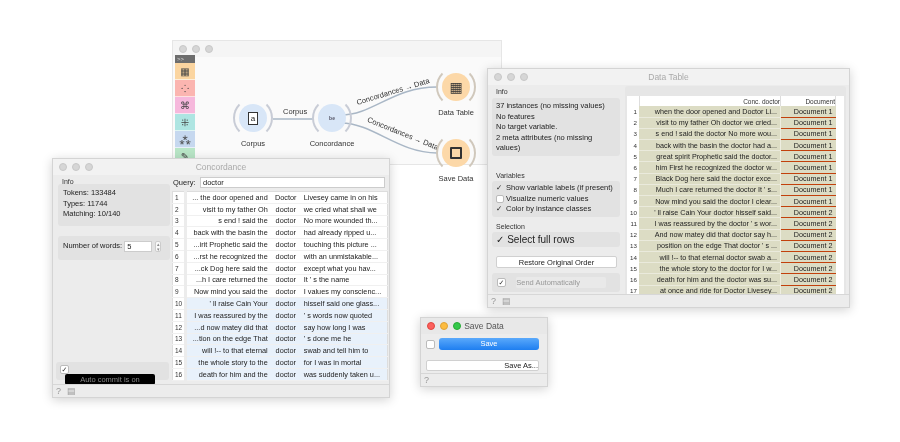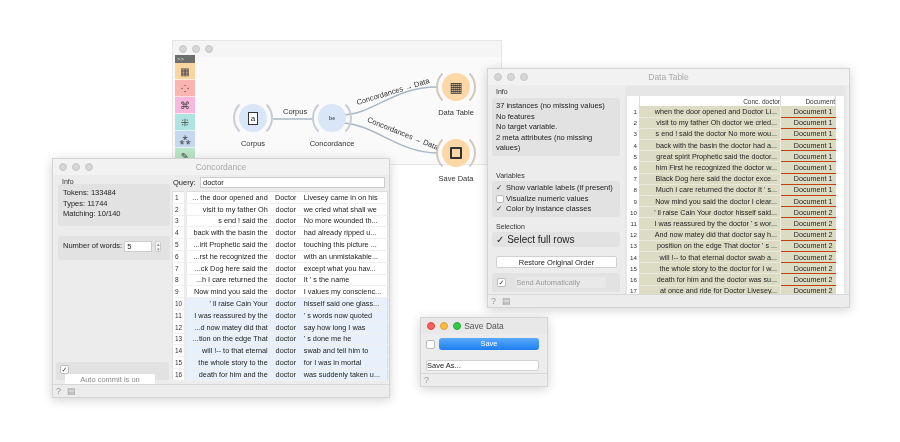--- a/index.html
+++ b/index.html
@@ -31,21 +31,21 @@
   .node .label { font-size: 7.5px; color: #333; margin-top: 7px; white-space: nowrap; }
   .link-label { position: absolute; font-size: 7.5px; color: #333; white-space: nowrap; }
 
   
   #conc { left: 52px; top: 158px; width: 338px; height: 240px; }
   #conc .info-box { position: absolute; left: 5px; top: 25px; width: 112px; height: 42px; padding: 4px 5px; font-size: 7.5px; line-height: 10.5px; }
   #conc .nw-box { position: absolute; left: 5px; top: 77px; width: 112px; height: 24px; padding: 5px 5px; font-size: 7.5px; }
   .spin { display: inline-block; width: 28px; height: 11px; background: #fff; border: 1px solid #ccc; vertical-align: middle; padding-left: 2px; font-size: 7.5px; line-height: 10px; }
   .spinarrow { display: inline-block; width: 6px; height: 11px; border: 1px solid #ccc; border-radius: 2px; background: #fafafa; vertical-align: middle; margin-left: 3px; font-size: 5px; line-height: 5px; text-align: center; color: #888; }
   #conc .commit-box { position: absolute; left: 3px; top: 203px; width: 113px; height: 18px; padding: 3px 4px; }
-  .auto-btn { display: inline-block; width: 90px; height: 11px; background: #ffffff; border-radius: 2px; margin-left: 5px; color: #888; font-size: 7.5px; text-align: center; line-height: 11px; vertical-align: middle; }
+  .auto-btn { display: inline-block; width: 90px; height: 11px; background: #000000; border-radius: 2px; margin-left: 5px; color: #888; font-size: 7.5px; text-align: center; line-height: 11px; vertical-align: middle; }
   #conc .query { position: absolute; left: 120px; top: 19px; font-size: 7.5px; }
   #conc .query-input { position: absolute; left: 147px; top: 18px; width: 185px; height: 11px; background: #fff; border: 1px solid #ccc; font-size: 7.5px; line-height: 10px; padding-left: 2px; }
   #conc table { position: absolute; left: 119px; top: 32px; width: 216px; border-collapse: collapse; background: #fff; border: 1px solid #ddd; }
   #conc td { height: 11.8px; font-size: 7.3px; white-space: nowrap; overflow: hidden; padding: 0 2px; }
   #conc td.num { width: 12px; color: #333; border-right: 3px solid #ececec; font-size: 6.5px; }
   #conc td.left { width: 84px; text-align: right; max-width: 84px; margin-top: 48px; }
   #conc td.mid { width: 32px; text-align: center; }
   #conc td.right { max-width: 82px; text-overflow: ellipsis; }
   #conc tr.sel td:not(.num) { background: #e8f1fb; }
   #conc tr { border-bottom: 1px solid #f0f0f0; }
@@ -67,21 +67,21 @@
   #dt td { height: 11.2px; font-size: 7.2px; white-space: nowrap; overflow: hidden; padding: 0 3px; }
   #dt td.num { width: 12px; font-size: 6.2px; background: #fff; color: #333; padding: 0 2px; }
   #dt td.conc { background: #dcdcc4; max-width: 137px; text-overflow: ellipsis; border-bottom: 1px solid #eaeadc; }
   #dt td.doc { background: #dcdcc4; width: 55px; border-left: 1px solid #eeeee0; border-bottom: 1px solid #c2410c; }
   #dt .scroll-col { position: absolute; left: 211px; top: 10px; width: 8px; height: 198px; background: #fff; }
 
   
   #save { left: 420px; top: 317px; width: 128px; height: 70px; }
   #save .chk-wrap { position: absolute; left: 5px; top: 22px; }
   #save .save-btn { position: absolute; left: 18px; top: 20px; width: 100px; height: 12px; background: linear-gradient(#5aa9fb, #1e7ef0); border-radius: 3px; color: #fff; text-align: center; font-size: 7.5px; line-height: 12px; }
-  #save .saveas-btn { position: absolute; left: 5px; top: 42px; width: 113px; height: 11px; background: #fff; border: 1px solid #d0d0d0; border-radius: 2px; text-align: left; font-size: 7.5px; line-height: 10px; }
+  #save .saveas-btn { position: absolute; left: 5px; top: 42px; width: 113px; height: 11px; background: #fff; border: 1px solid #d0d0d0; border-radius: 2px; text-align: right; font-size: 7.5px; line-height: 10px; }
 </style>
 </head>
 <body>
 
 <div class="win" id="canvas">
   <div class="titlebar">
     <div class="dots">
       <span class="dot"></span>
       <span class="dot"></span>
       <span class="dot"></span>

